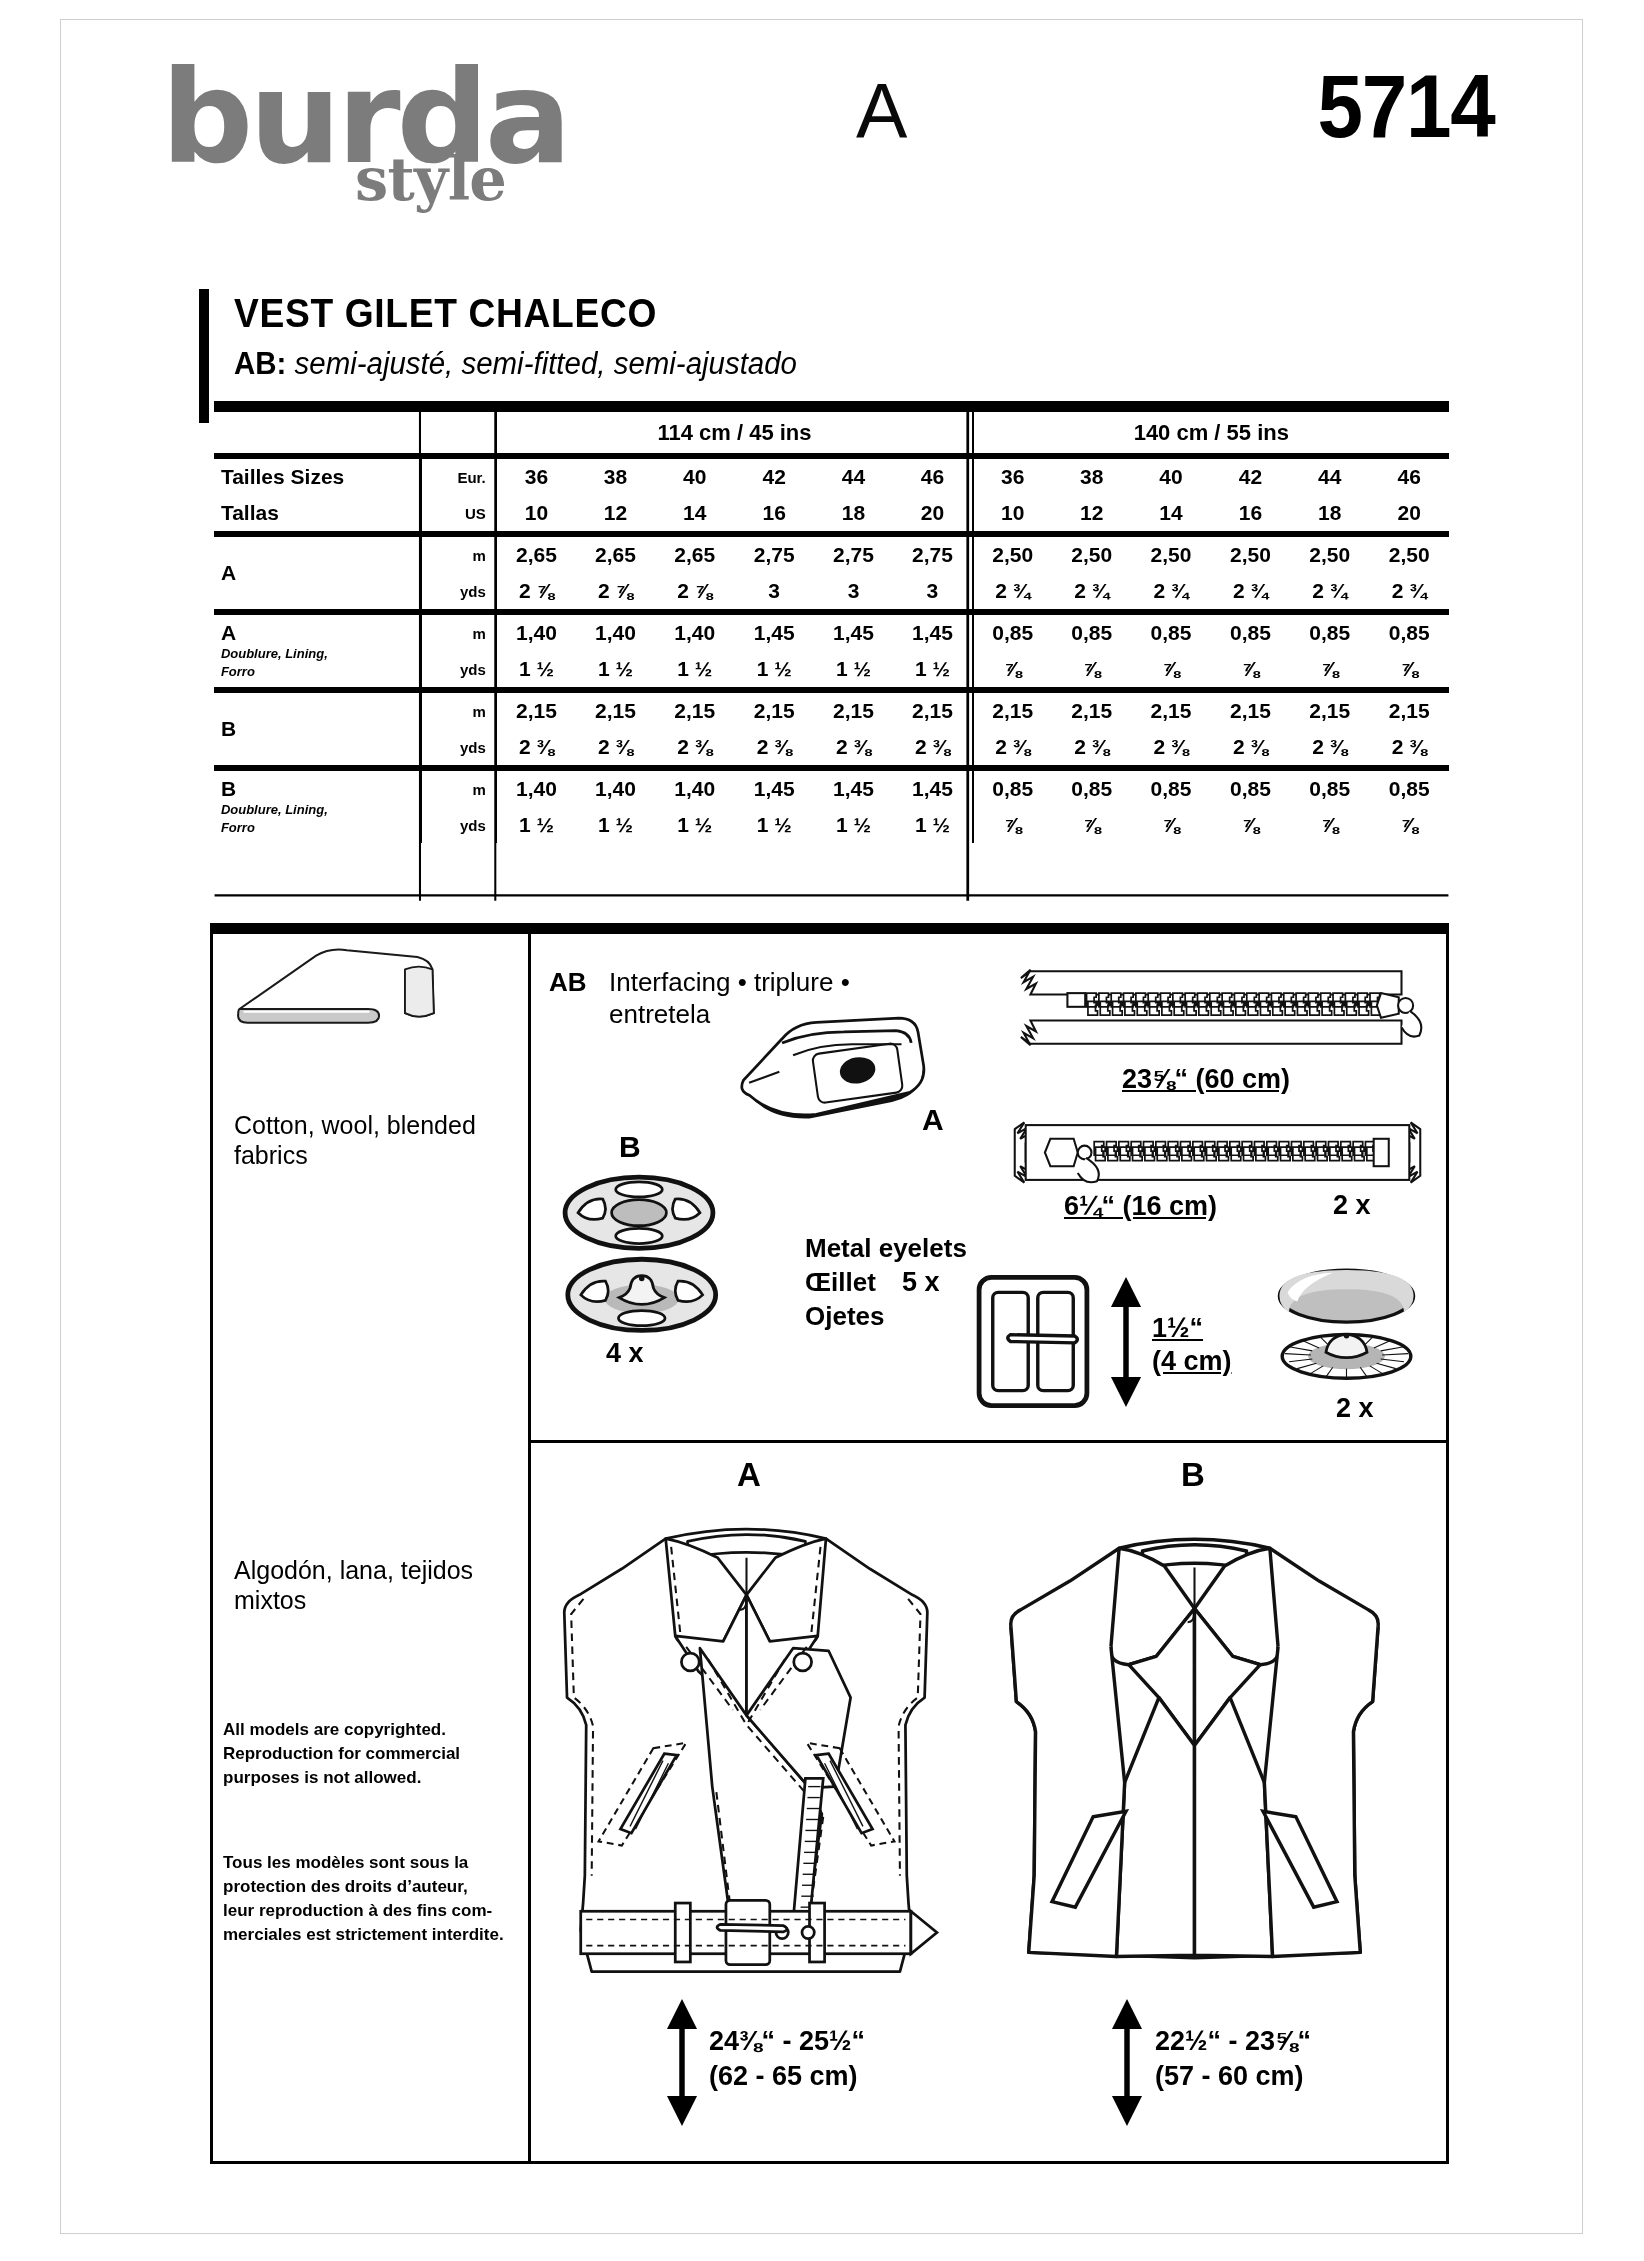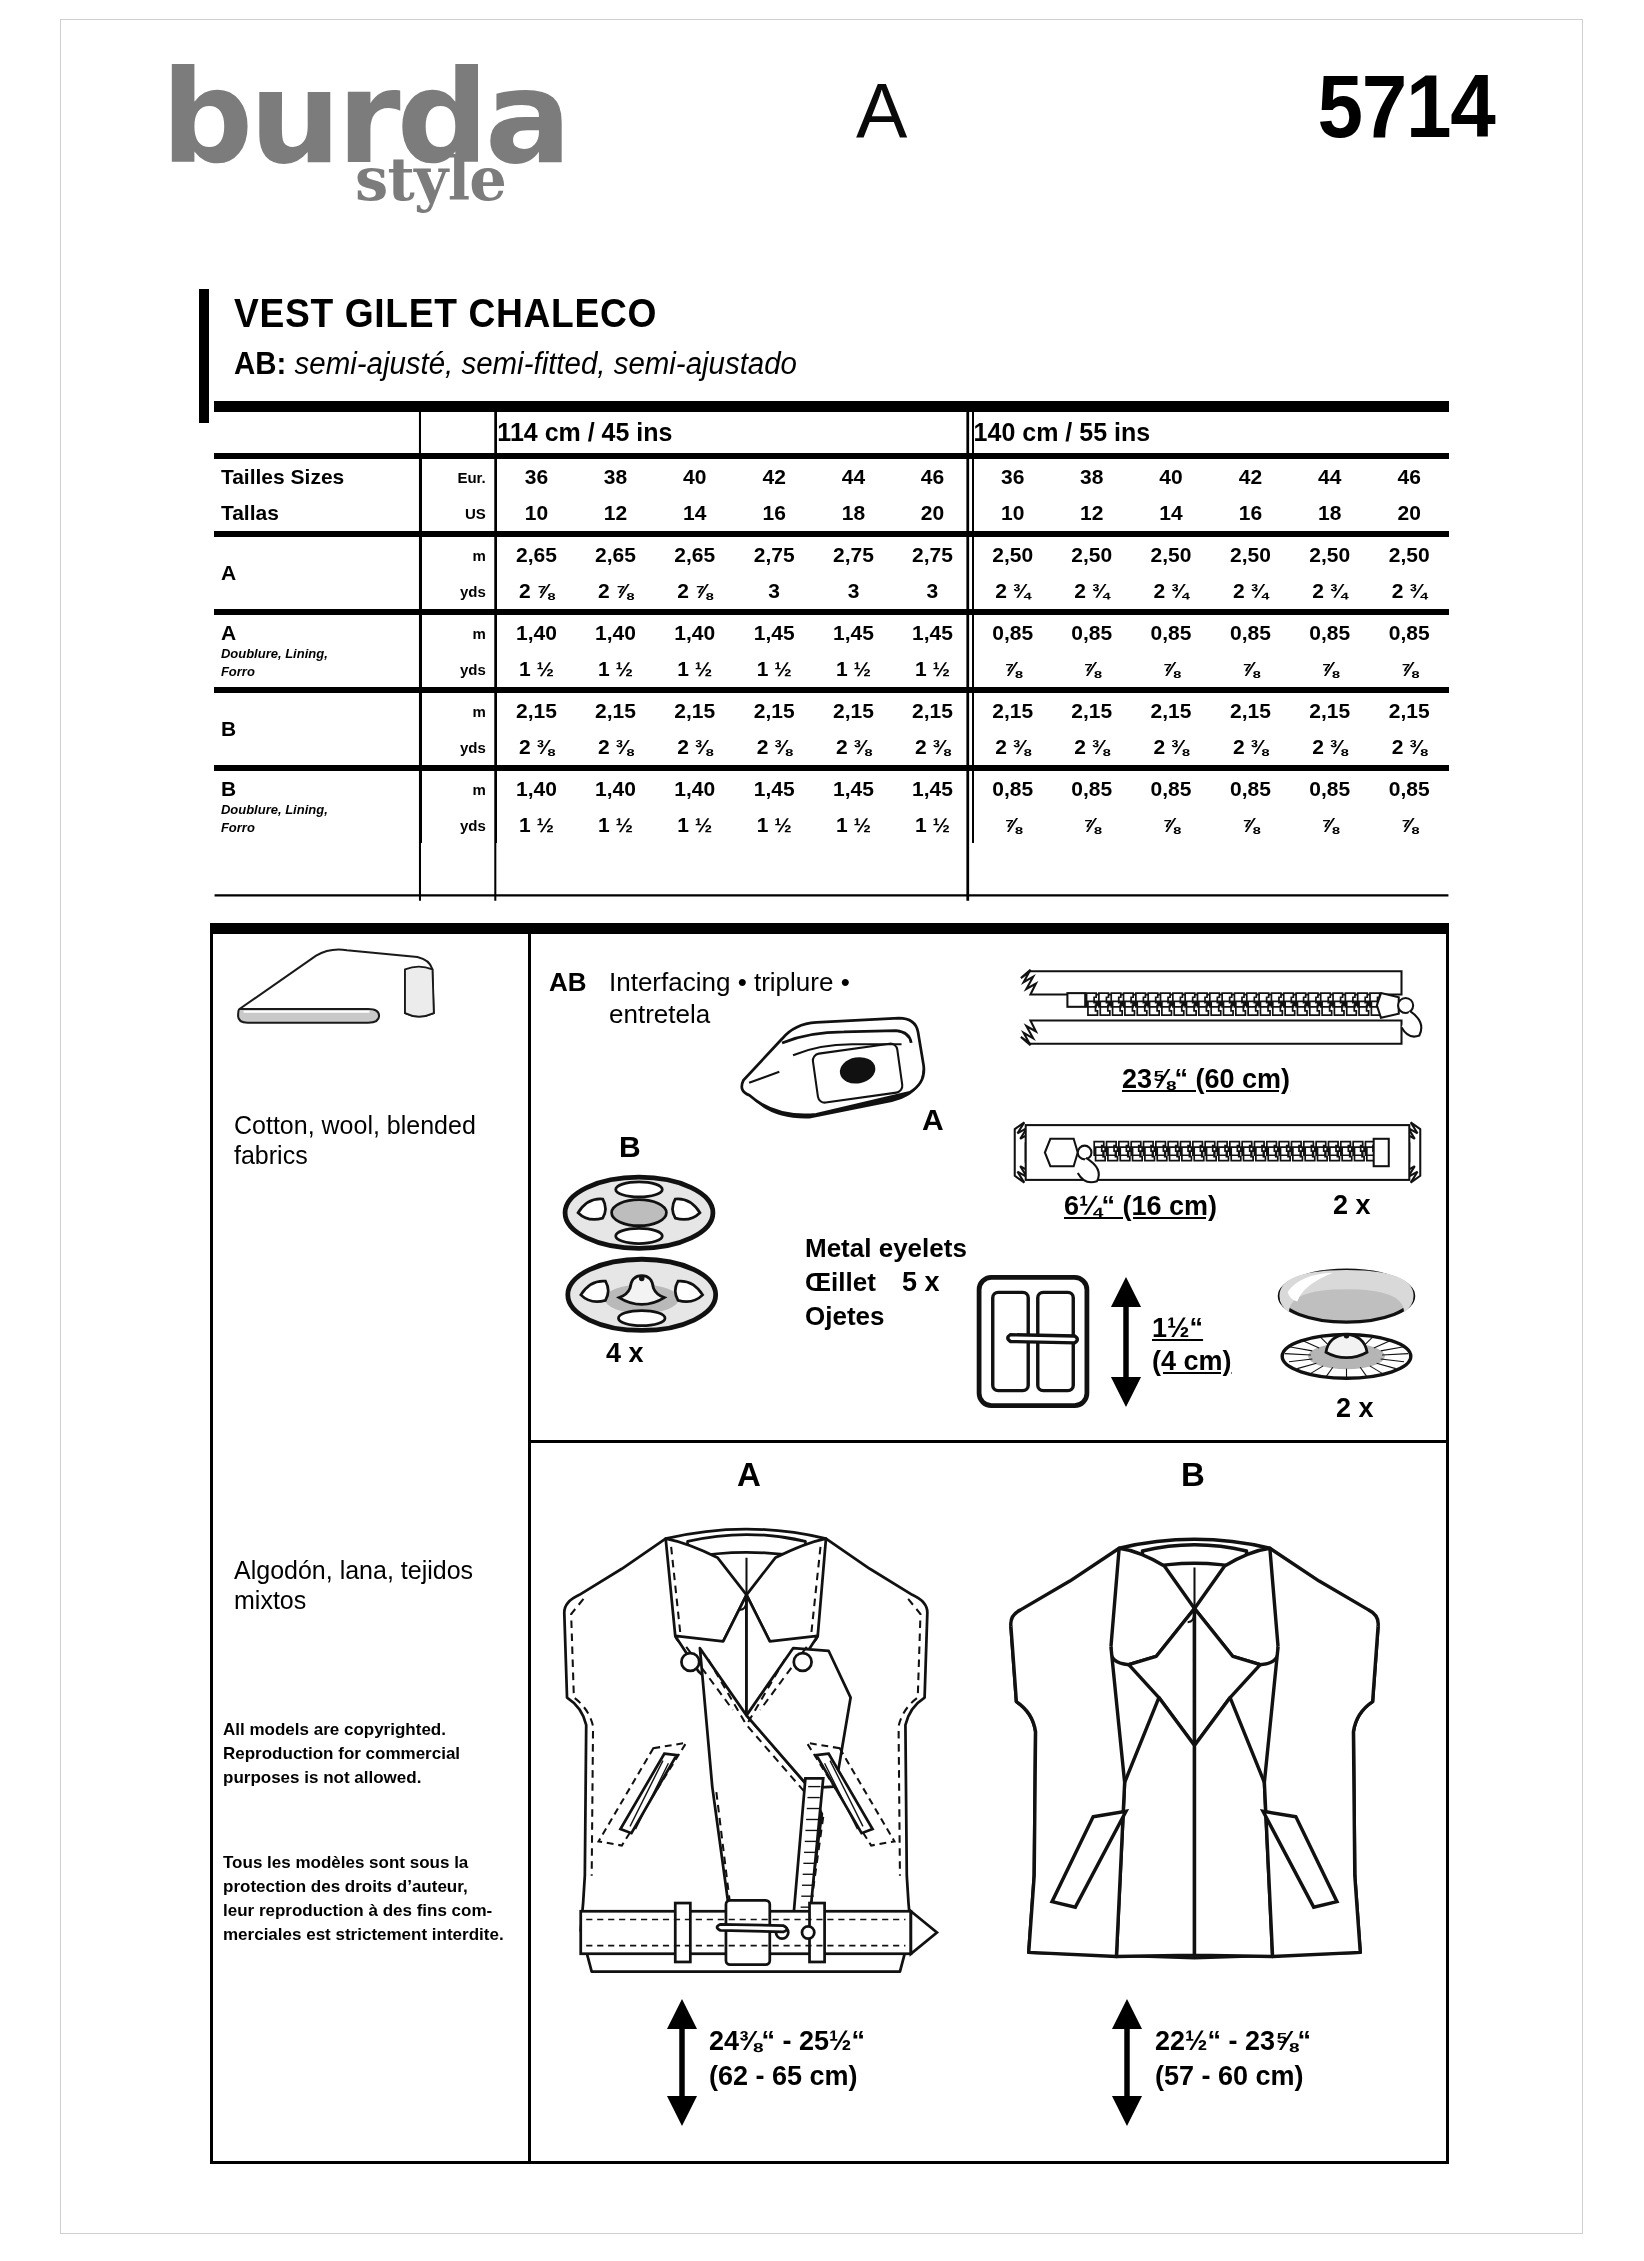--- a/index.html
+++ b/index.html
@@ -20,21 +20,21 @@
   .subtitle{position:absolute;left:173px;top:328px;font-size:31px;line-height:31px;color:#000;font-style:italic;transform:scaleX(.95);transform-origin:left top;}
   .subtitle b{font-style:normal;font-weight:700;}
 
   
   .tbl{position:absolute;left:153px;top:381px;width:1235px;border-collapse:collapse;table-layout:fixed;}
   .tbl td,.tbl th{border:0;padding:0;vertical-align:middle;color:#000;}
   .tbl .cell{font-size:21px;font-weight:700;text-align:center;height:36px;font-family:"Liberation Sans",sans-serif;}
   .tbl .lbl{font-size:21px;font-weight:700;text-align:left;padding-left:6.9px;}
   .tbl .unit{font-size:15px;font-weight:700;text-align:right;padding-right:9.6px;}
   .hdrtop{height:11px;background:#000;}
-  .widthhdr{font-size:25px;font-weight:700;height:41px;}
+  .widthhdr{font-size:22px;font-weight:700;text-align:center;height:41px;}
   .rule-thick{border-top:6.2px solid #000 !important;}
   .vline-l{border-left:2.1px solid #000 !important;}
   .vline-mid{border-left:2.7px solid #000 !important;}
   .subnote{font-size:13px;font-weight:700;line-height:18px;padding-left:6.9px;font-style:italic;}
   .tbl-frame{position:absolute;left:153px;top:381px;width:1235px;height:493px;pointer-events:none;}
 
   
   .notbox{position:absolute;left:149px;top:911px;width:1239px;height:1233px;border:3.4px solid #000;box-sizing:border-box;}
   .notbox-topbar{position:absolute;left:149px;top:903px;width:1239px;height:7.5px;background:#000;}
   .v-div{position:absolute;left:467px;top:911px;width:3.4px;height:1233px;background:#000;}

